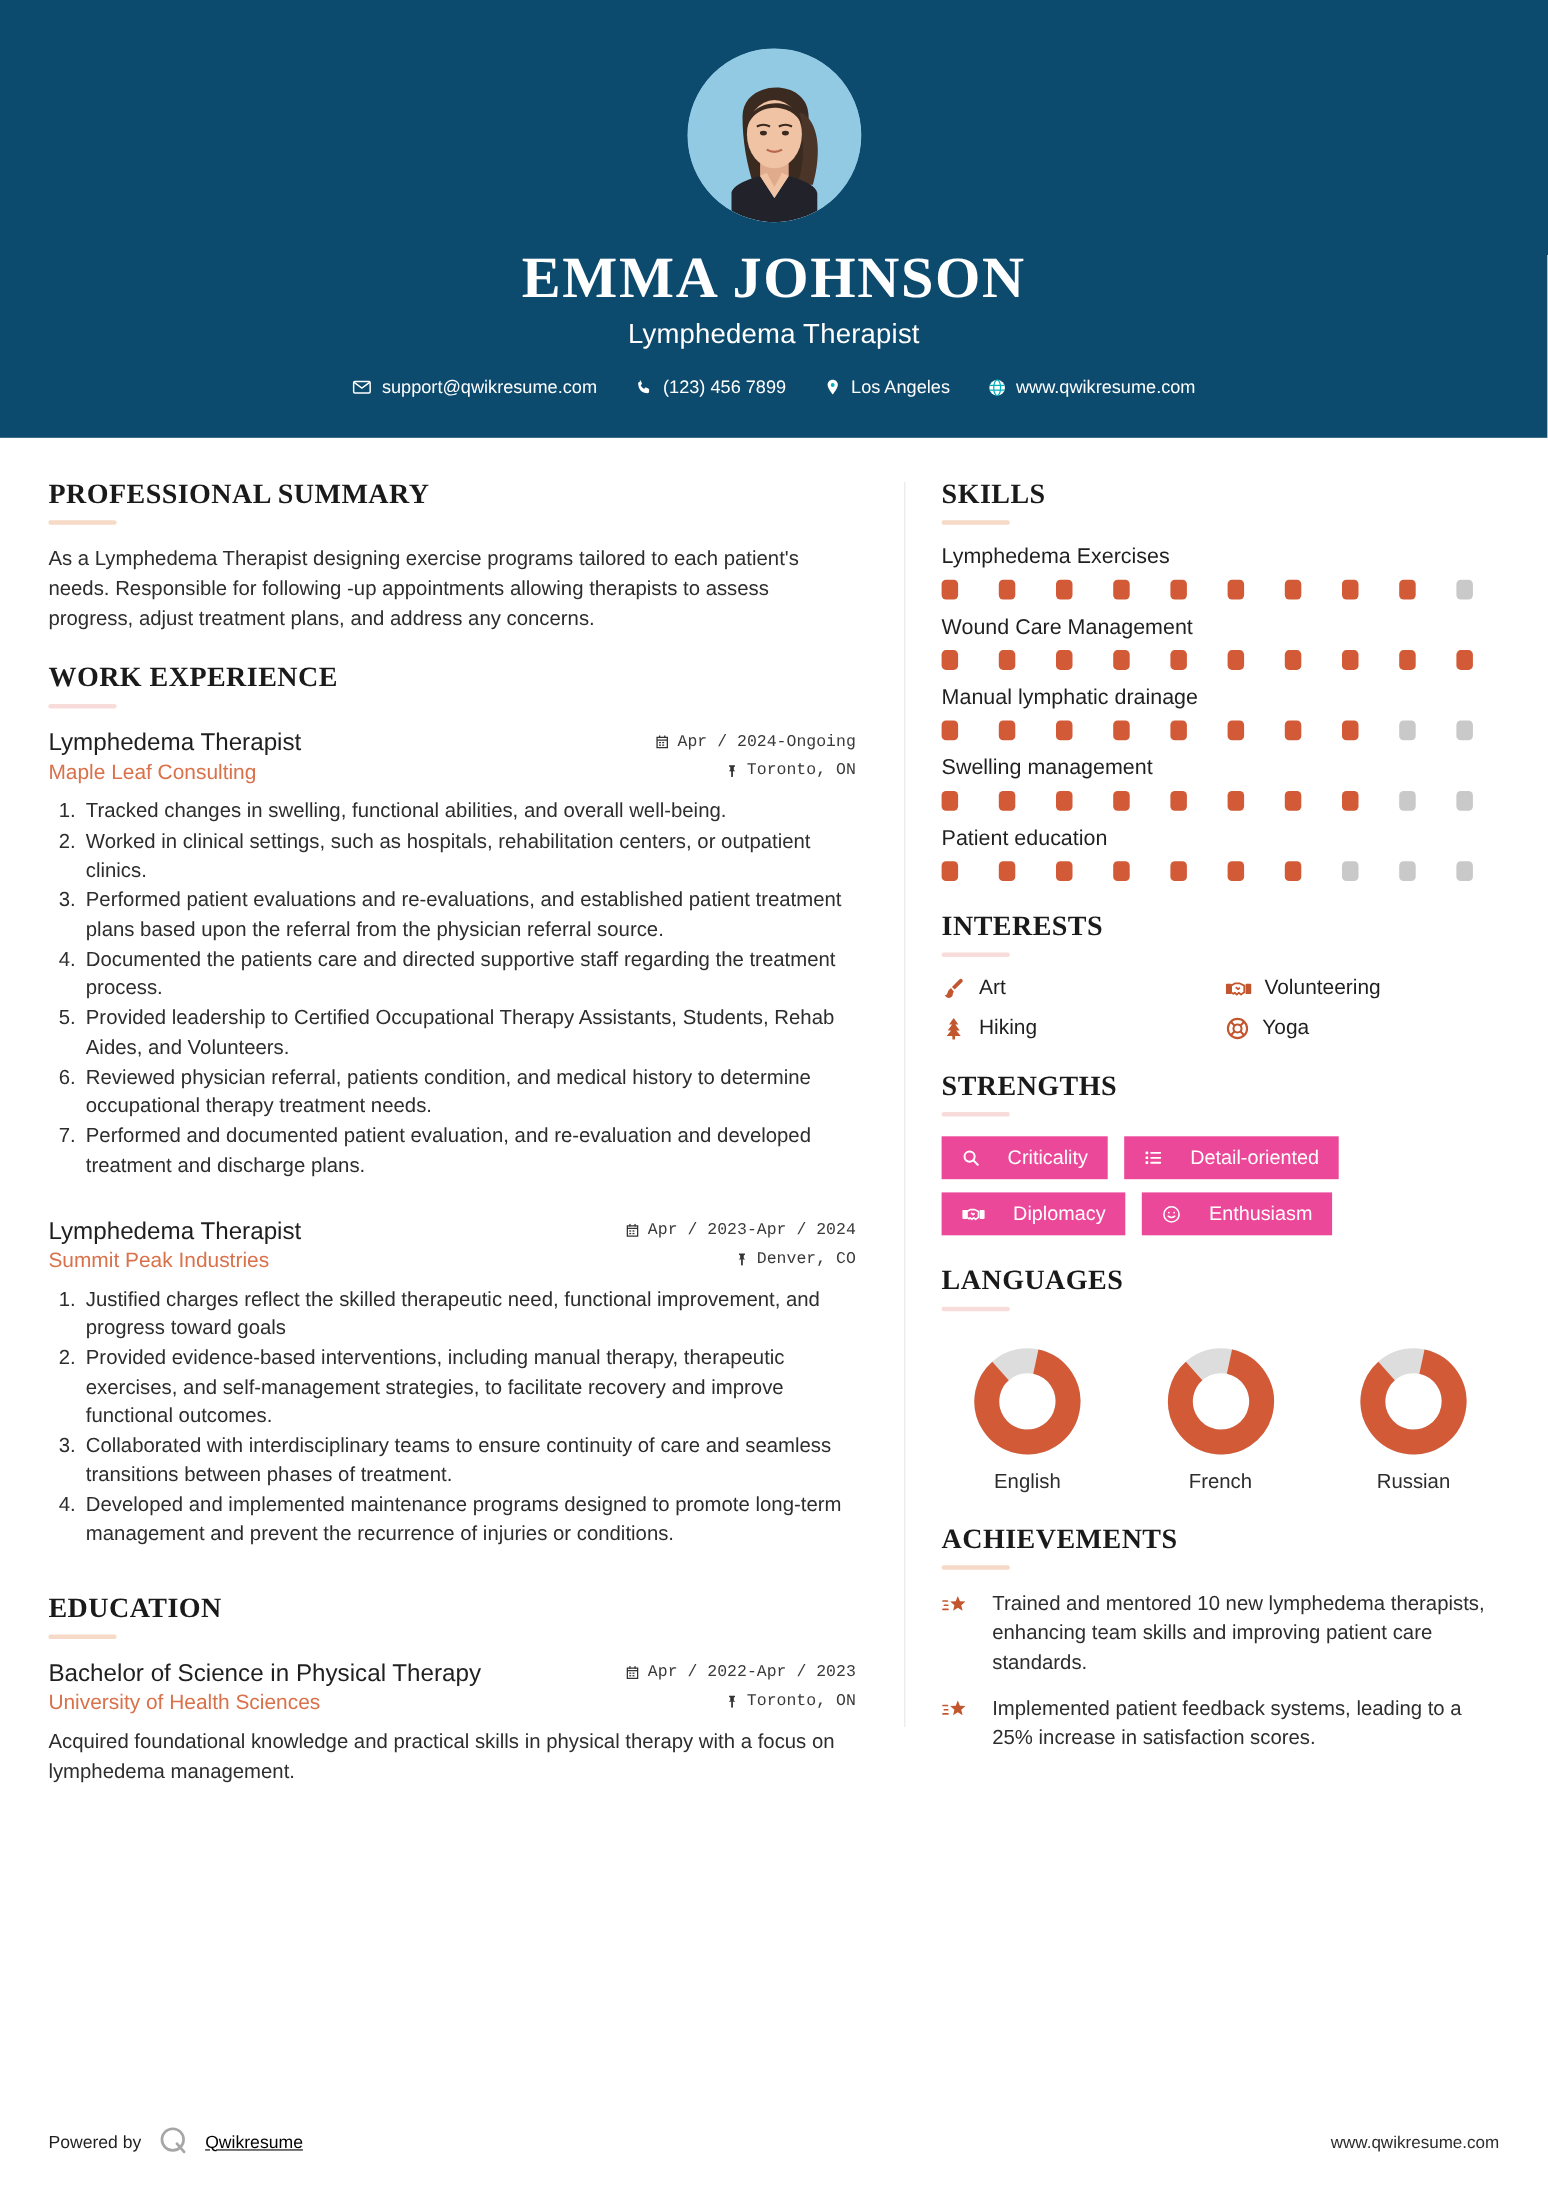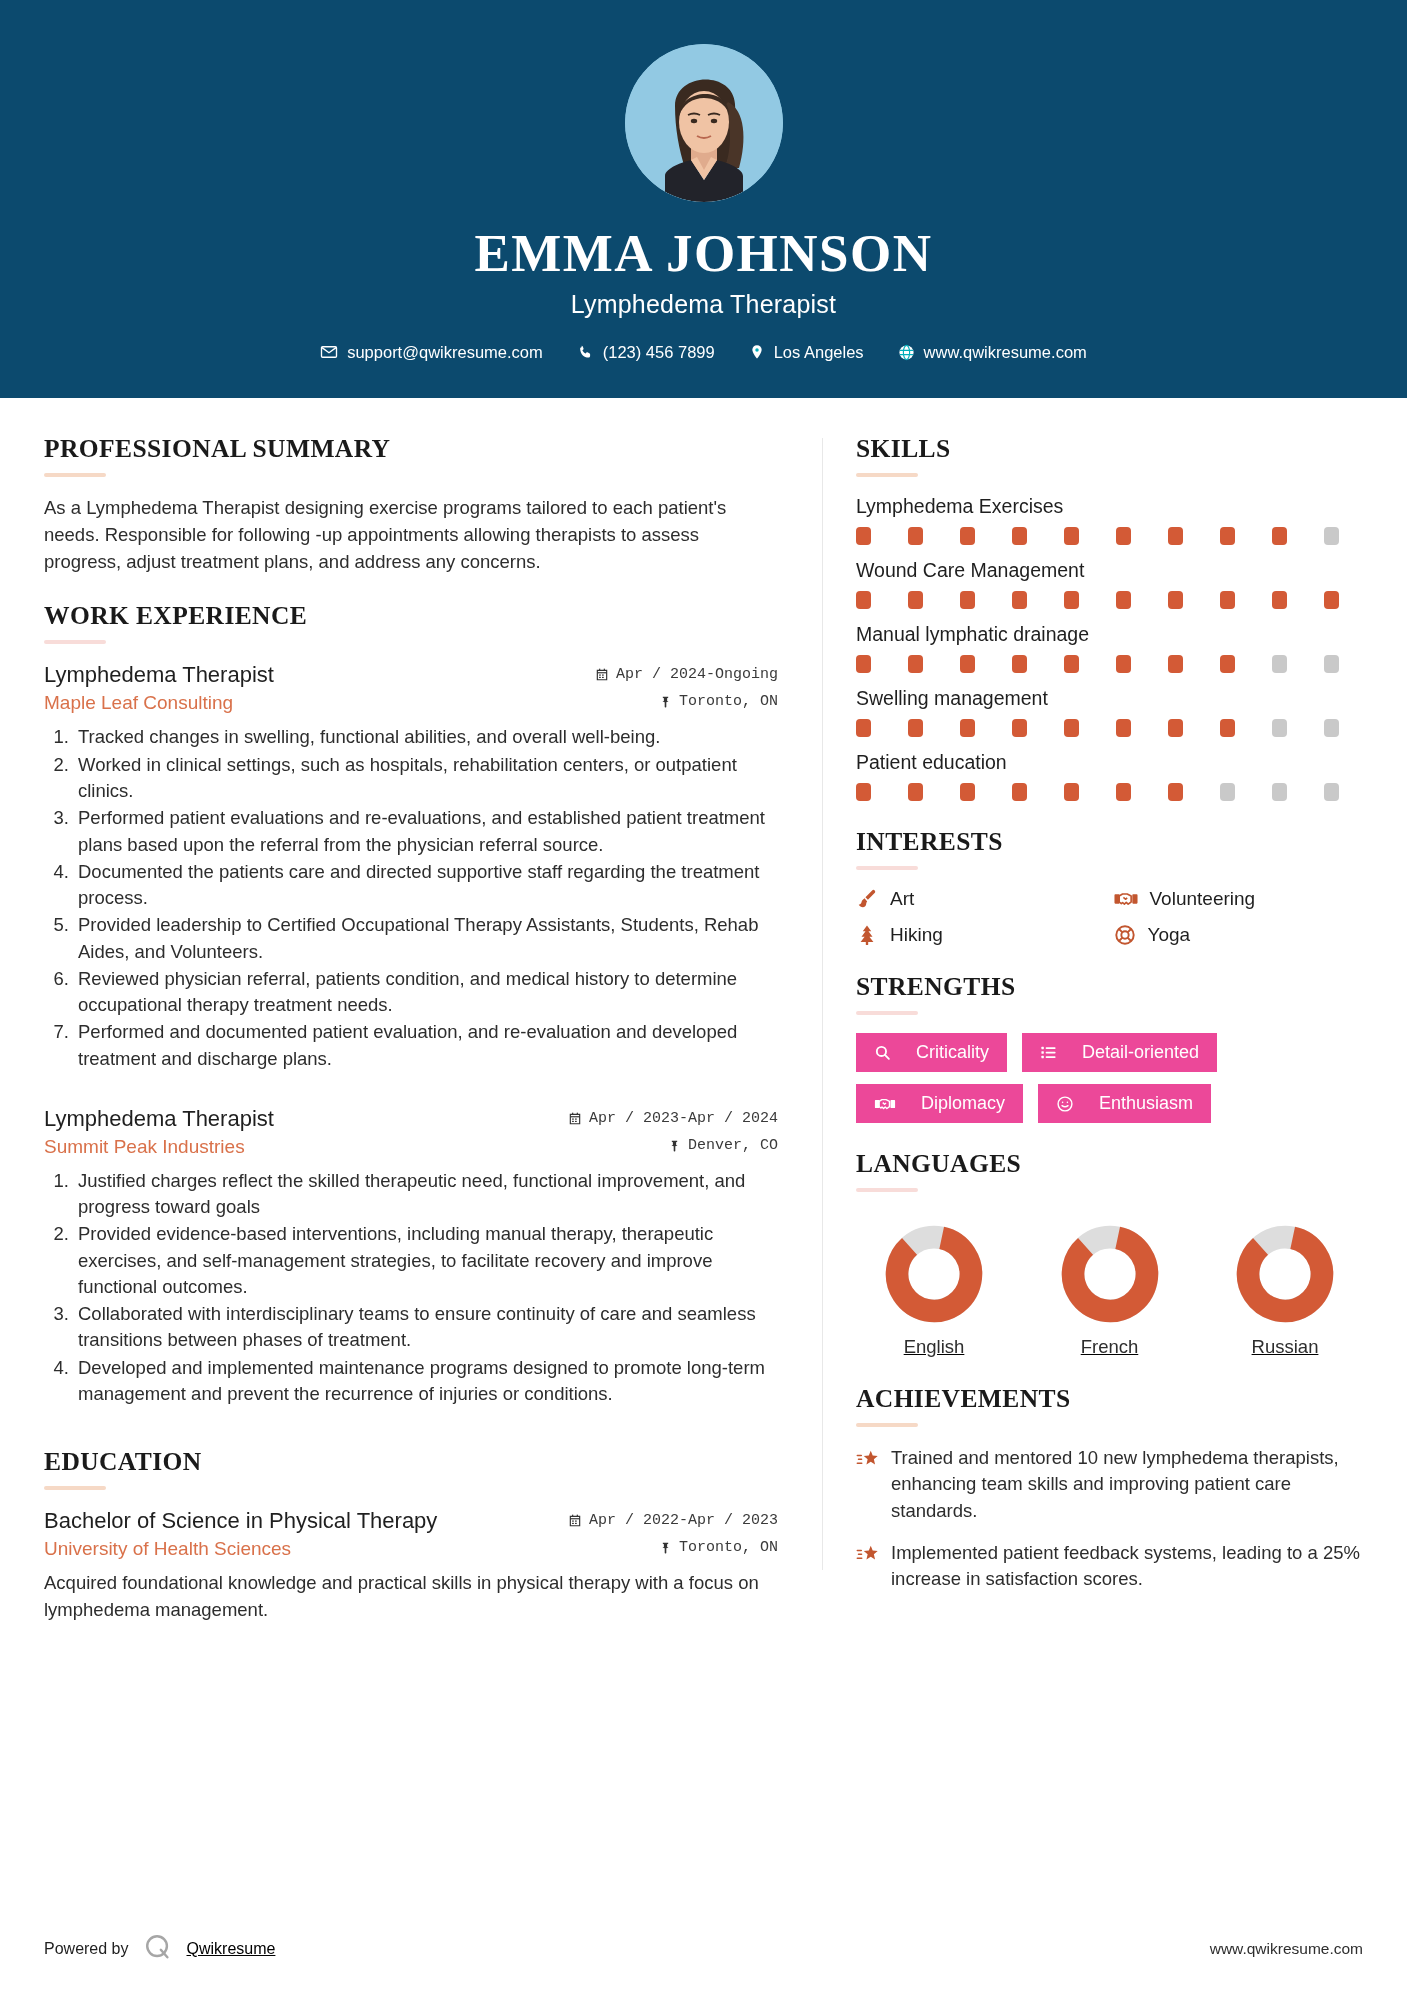--- a/index.html
+++ b/index.html
@@ -227,33 +227,32 @@
     display: flex;
     gap: 0;
     justify-content: space-between;
     padding: 14px 8px 0 8px;
   }
   .lang {
     display: flex;
     flex-direction: column;
     align-items: center;
     width: 140px;
-    text-decoration: underline;
   }
   .lang svg { display: block; }
   .lang-name {
     margin-top: 12px;
     font-size: 18.5px;
     color: #2d2d2d;
   }
 
   
   .achv {
     display: flex;
-    gap: 11px;
+    gap: 22px;
     margin-bottom: 16px;
     align-items: flex-start;
   }
   .achv svg { display:block; flex:none; margin-top: 4px; }
   .achv-text {
     font-size: 18.5px;
     line-height: 1.42;
     color: #2d2d2d;
   }
 

